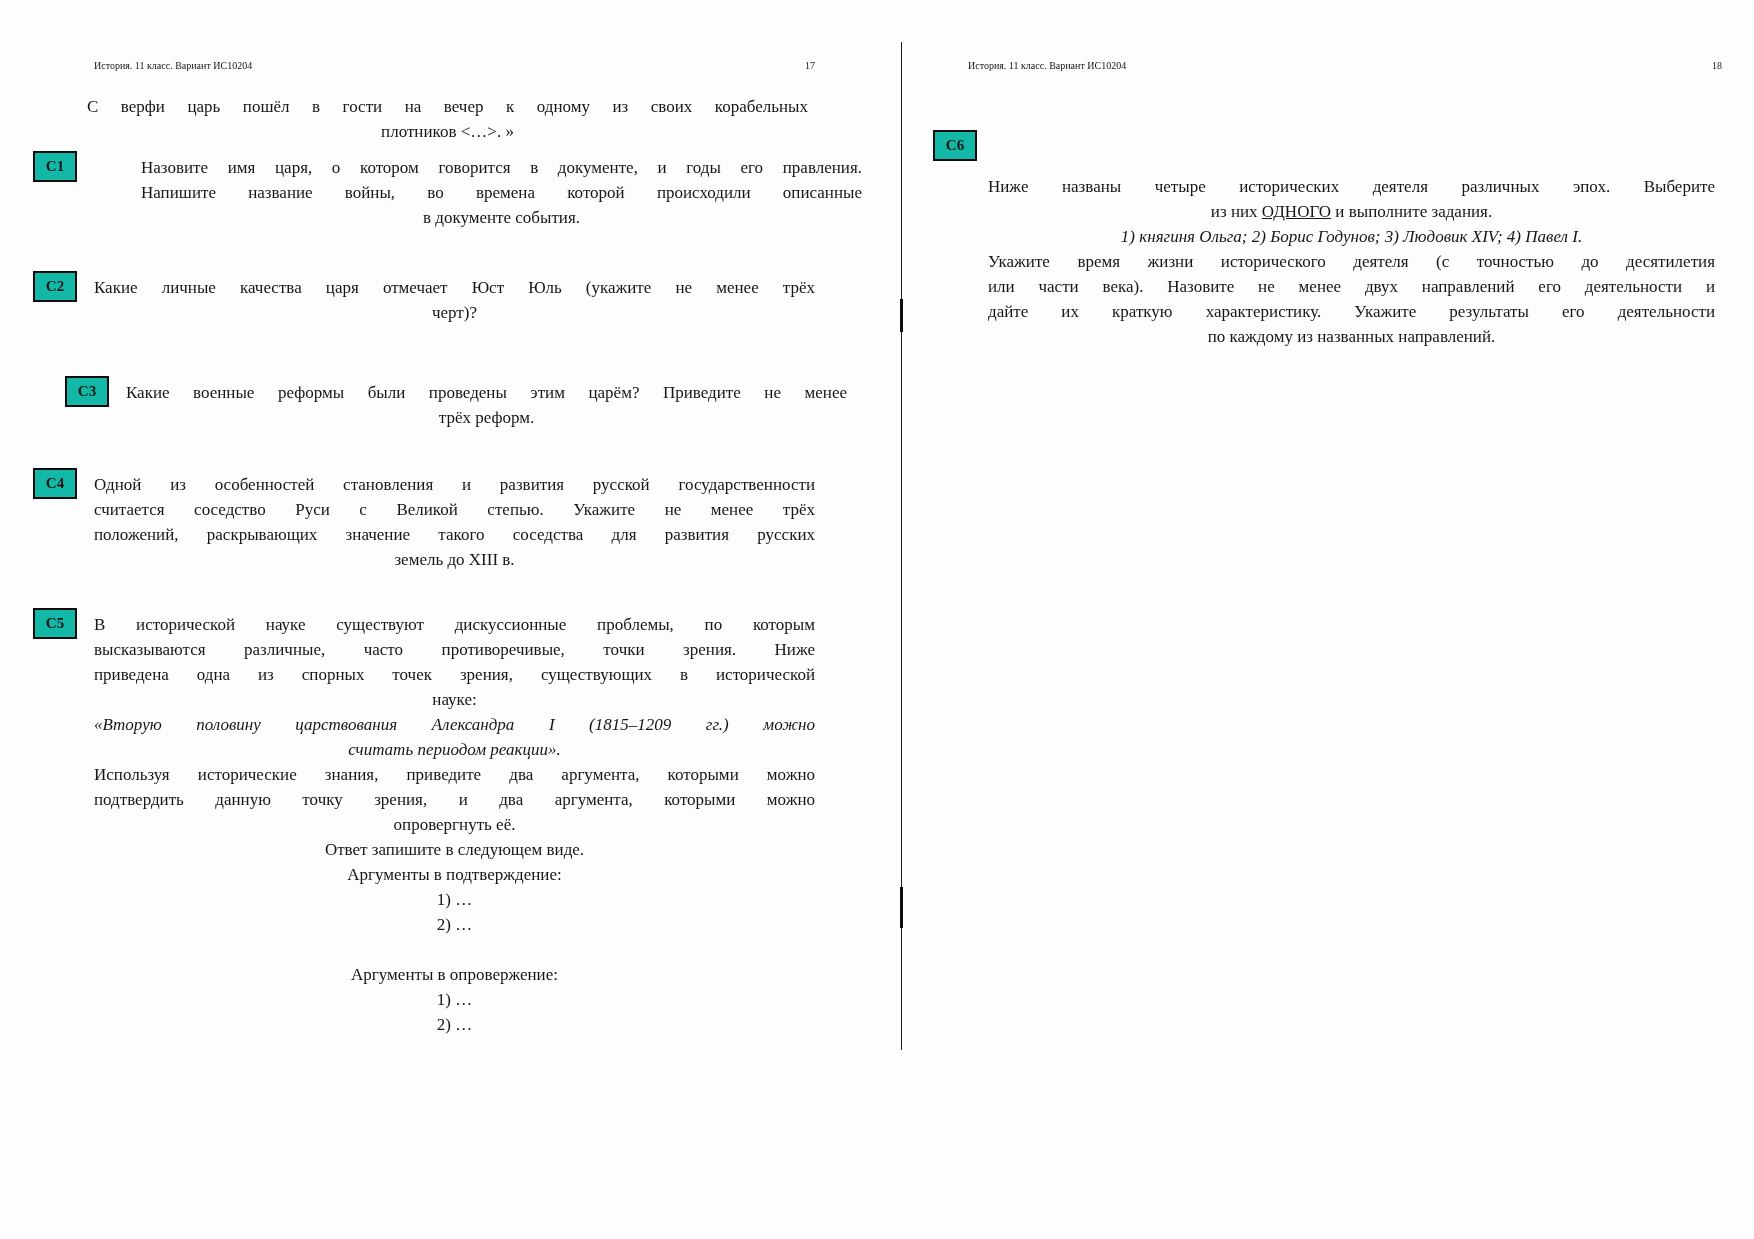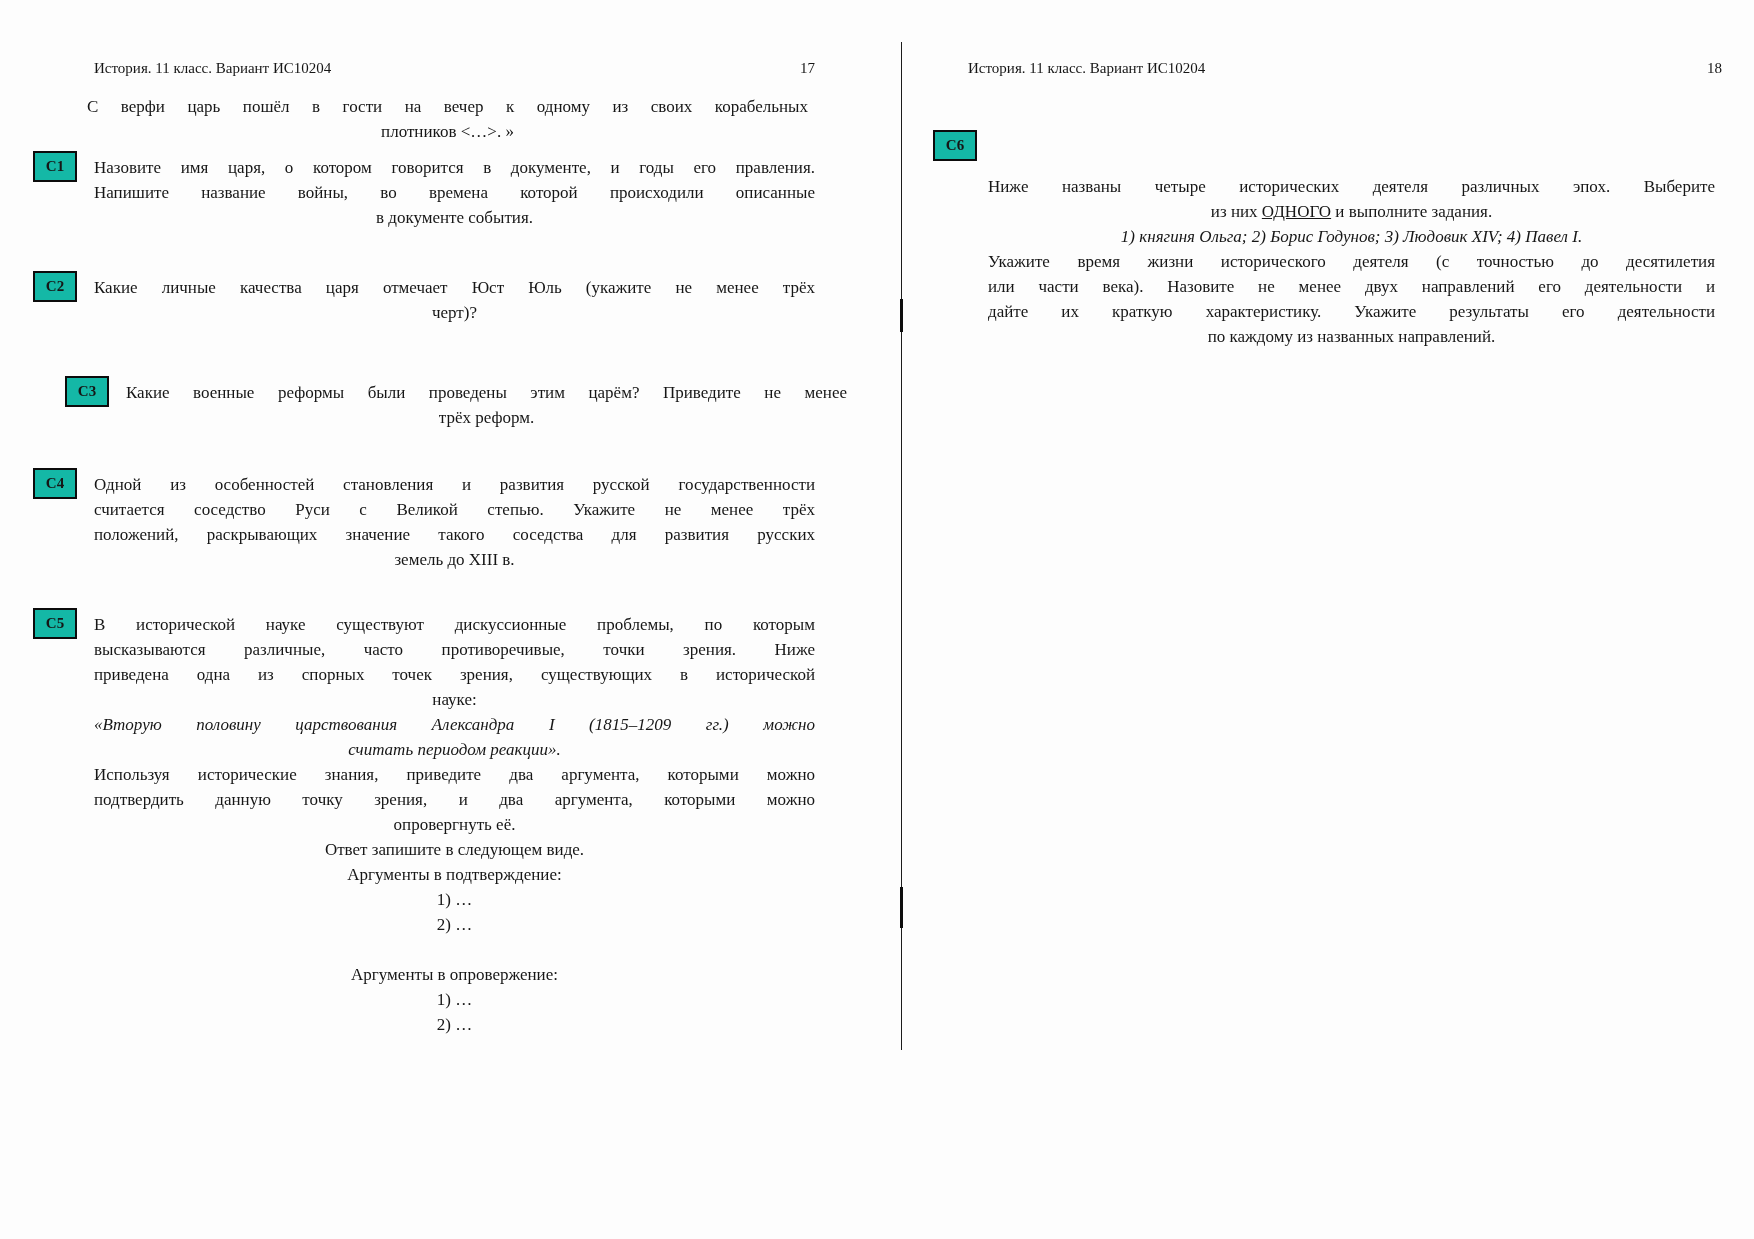--- a/index.html
+++ b/index.html
@@ -9,21 +9,21 @@
     font-family: "Liberation Serif", serif;
     color: #161616;
     overflow: hidden;
   }
   #canvas { position: relative; width: 1754px; height: 1239px; }
 
   
   .header {
     position: absolute; top: 60px;
     display: flex; justify-content: space-between; align-items: baseline;
-    font-size: 15px;
+    font-size: 10px;
   }
   .header-left { left: 94px; width: 721px; }
   .header-right { left: 968px; width: 754px; }
 
   
   .divider { position: absolute; left: 901px; top: 42px; width: 1px; height: 1008px; background: #1c1c1c; }
   .divider-thick { position: absolute; background: #0d0d0d; }
   .divider-thick.a { left: 900px; top: 299px; width: 3px; height: 33px; }
   .divider-thick.b { left: 900px; top: 887px; width: 3px; height: 41px; }
 
@@ -60,21 +60,21 @@
       <span>17</span>
     </div>
     <div class="blocks">
         <div class="block" style="left: 26px; top: 94px;">
           <div class="label-col" style="width: 61px;"></div>
           <div class="text-col" style="width: 721px;">
             <div class="line just">С верфи царь пошёл в гости на вечер к одному из своих корабельных</div>
             <div class="line">плотников &lt;…&gt;. »</div>
           </div>
         </div>
-        <div class="block" style="left: 33px; top: 155px;">
+        <div class="block" style="left: 33px; top: 155px; gap: 47px;">
           <div class="label-col" style="width: 61px;">
             <div class="label-box">С1</div>
           </div>
           <div class="text-col" style="width: 721px;">
             <div class="line just">Назовите имя царя, о котором говорится в документе, и годы его правления.</div>
             <div class="line just">Напишите название войны, во времена которой происходили описанные</div>
             <div class="line">в документе события.</div>
           </div>
         </div>
         <div class="block" style="left: 33px; top: 275px;">

